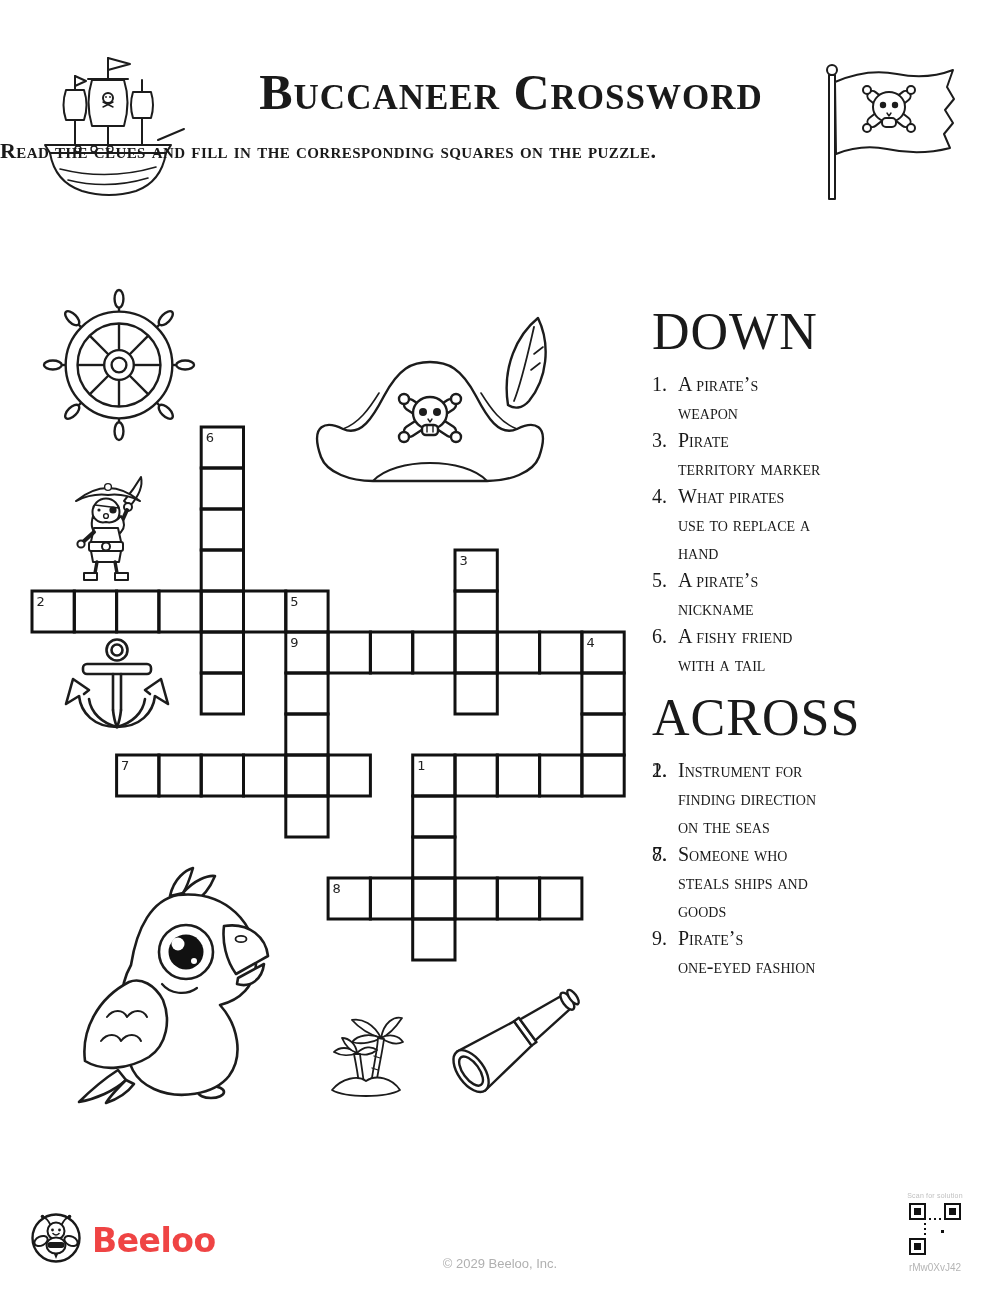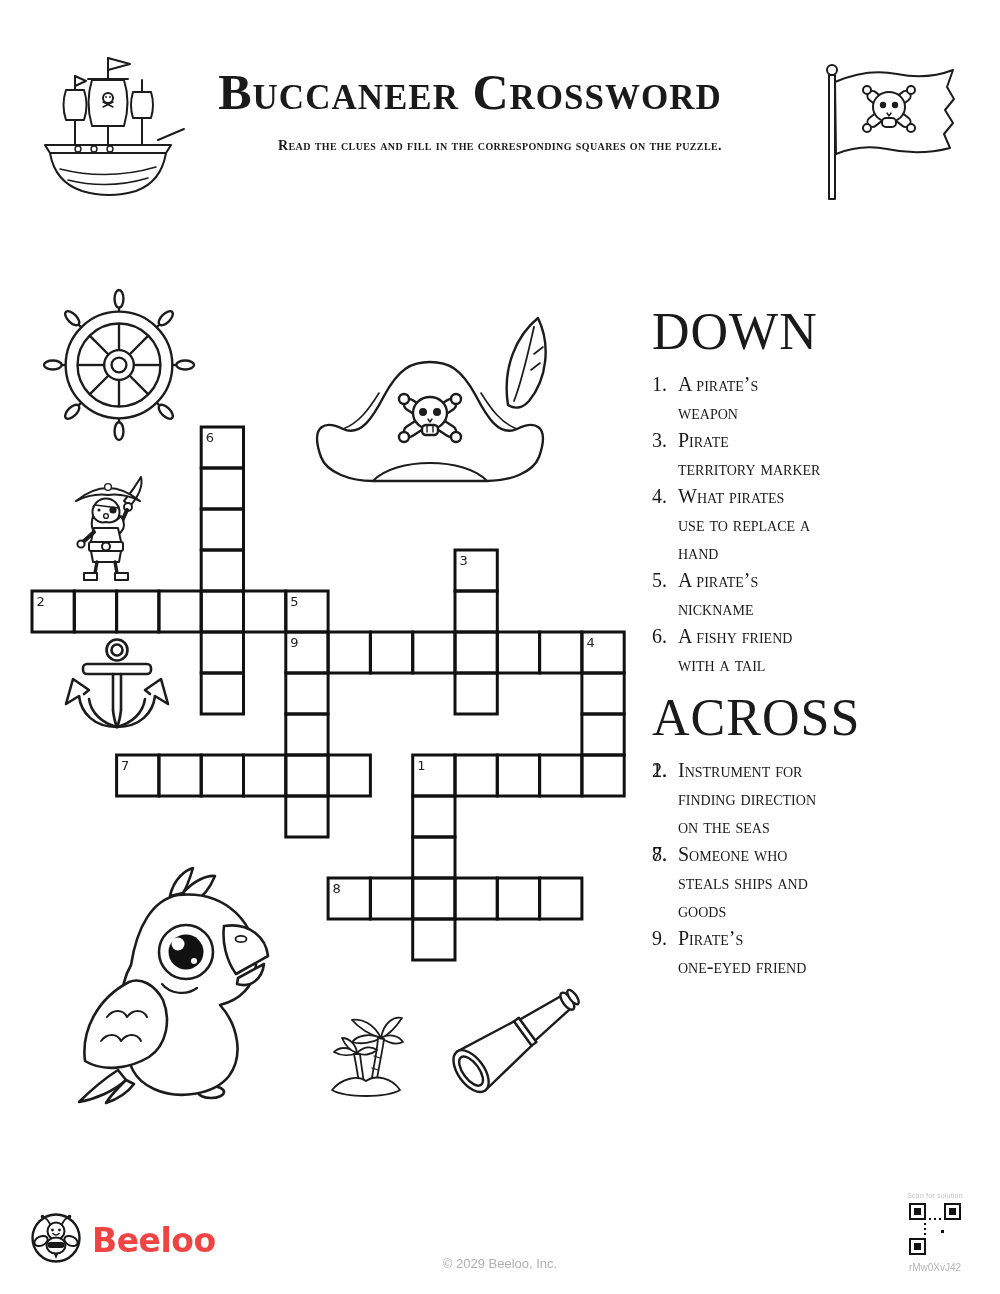--- a/index.html
+++ b/index.html
@@ -2,23 +2,23 @@
 <html><head>
 <meta charset="utf-8">
 <title>Buccaneer Crossword</title>
 <style>
   html,body{margin:0;padding:0;background:#fff;}
   #page{position:relative;width:1000px;height:1294px;background:#fff;overflow:hidden;
         font-family:"Liberation Serif",serif;color:#1a1a1a;}
   .illus{position:absolute;}
   
   #title{position:absolute;left:0;top:66px;width:940px;text-align:center;
-         font-variant:small-caps;font-weight:600;font-size:50px;letter-spacing:1px;line-height:1.05;}
-  #subtitle{position:absolute;left:0;top:138px;width:1000px;text-align:center;
-            font-variant:small-caps;font-weight:600;font-size:14px;letter-spacing:.4px;}
+         font-variant:small-caps;font-weight:600;font-size:50px;letter-spacing:1px;line-height:1.05;padding-left:41px;}
+  #subtitle{position:absolute;left:0;top:138px;width:1000px;text-align:left;
+            font-variant:small-caps;font-weight:600;font-size:22px;letter-spacing:.4px;}
   
   .clue-sec{position:absolute;left:652px;width:238px;}
   #down-sec{top:306px;}
   #across-sec{top:692px;}
   .clue-head{font-size:52px;font-weight:500;line-height:1;margin:0 0 12px 0;letter-spacing:1px;}
   ol.clues{list-style:none;margin:0;padding:0;font-variant:small-caps;font-size:20px;line-height:28px;}
   ol.clues li{position:relative;padding-left:26px;}
   .clue-num{position:absolute;left:0;top:0;}
   .clue-txt{white-space:pre-line;}
   
@@ -374,21 +374,21 @@
     <ol class="clues">
         <li><span class="clue-num">1.</span></li>
         <li><span class="clue-num">2.</span><span class="clue-txt">Instrument for
 finding direction
 on the seas</span></li>
         <li><span class="clue-num">7.</span></li>
         <li><span class="clue-num">8.</span><span class="clue-txt">Someone who
 steals ships and
 goods</span></li>
         <li><span class="clue-num">9.</span><span class="clue-txt">Pirate’s
-one-eyed friend</span></li>
+one-eyed fashion</span></li>
       </ol>
   </div>
 
   <svg class="illus" style="left:30px;top:1212px" width="52" height="52" viewBox="0 0 52 52" fill="none" stroke="#191919" stroke-width="2.4" stroke-linecap="round" stroke-linejoin="round">
     <circle cx="26" cy="26" r="23.5"></circle>
     <path d="M20,12 C18,8 16,6 13,5 M32,12 C34,8 36,6 39,5" stroke-width="1.8"></path>
     <circle cx="12.5" cy="4.5" r="1.8" fill="#191919" stroke="none"></circle>
     <circle cx="39.5" cy="4.5" r="1.8" fill="#191919" stroke="none"></circle>
     <ellipse cx="11" cy="29" rx="7" ry="4.5" fill="#fff" stroke-width="2" transform="rotate(-25 11 29)"></ellipse>
     <ellipse cx="41" cy="29" rx="7" ry="4.5" fill="#fff" stroke-width="2" transform="rotate(25 41 29)"></ellipse>

